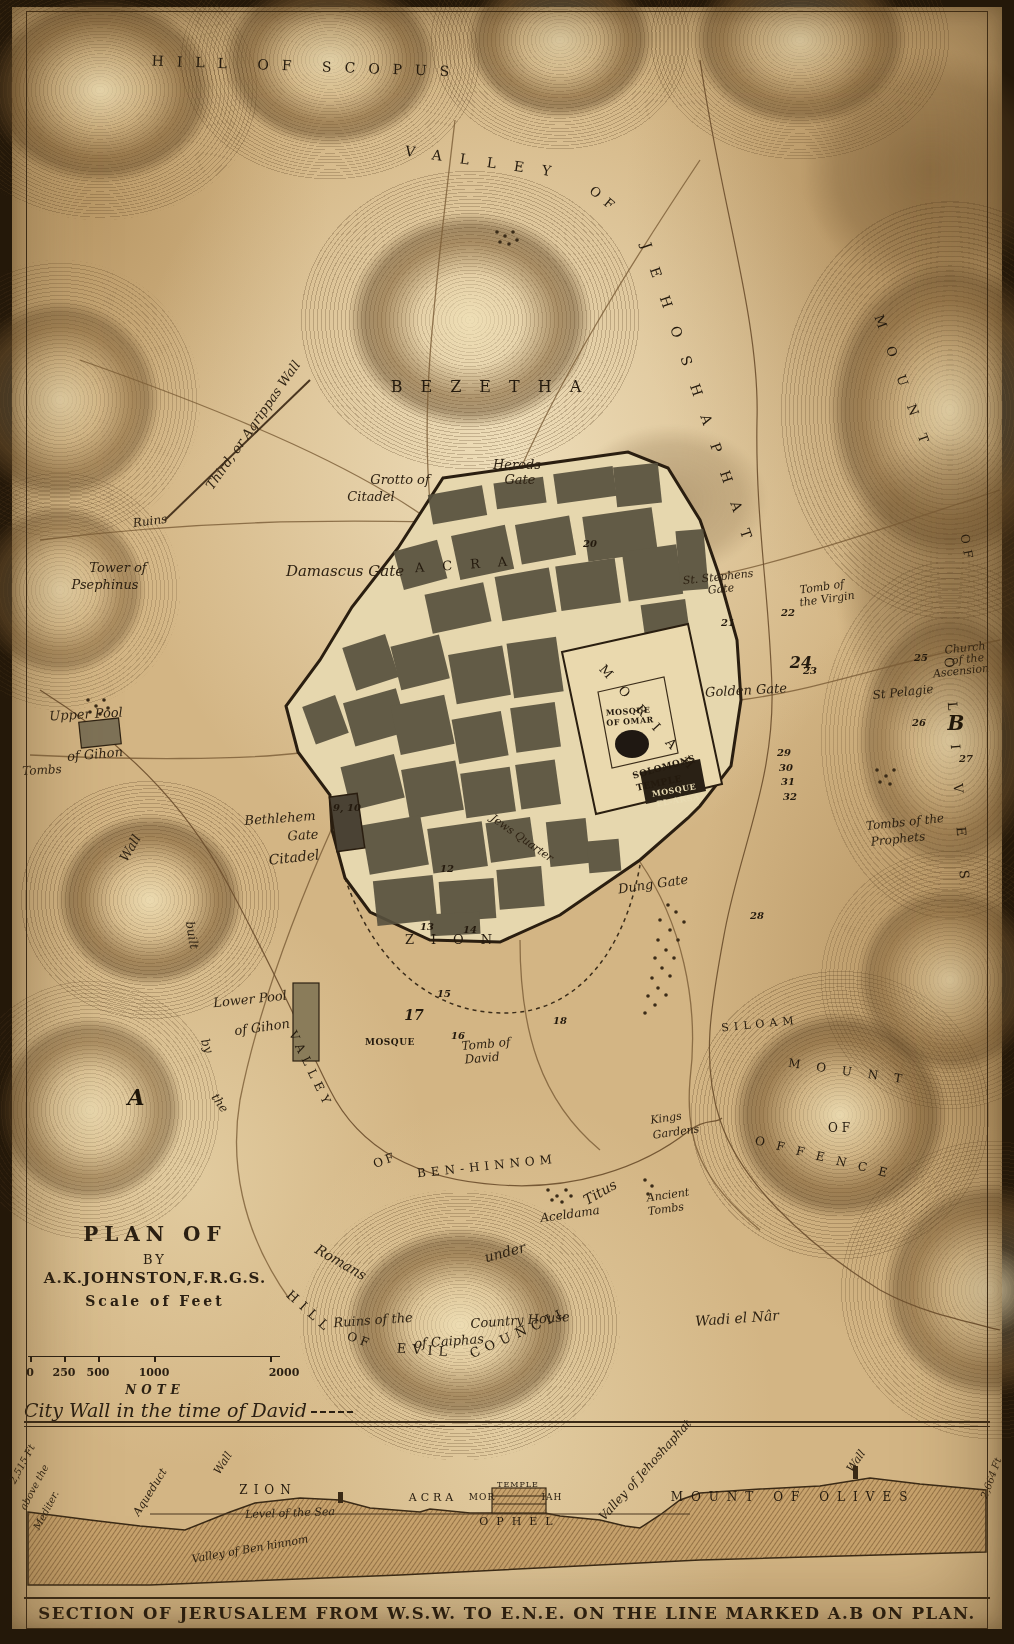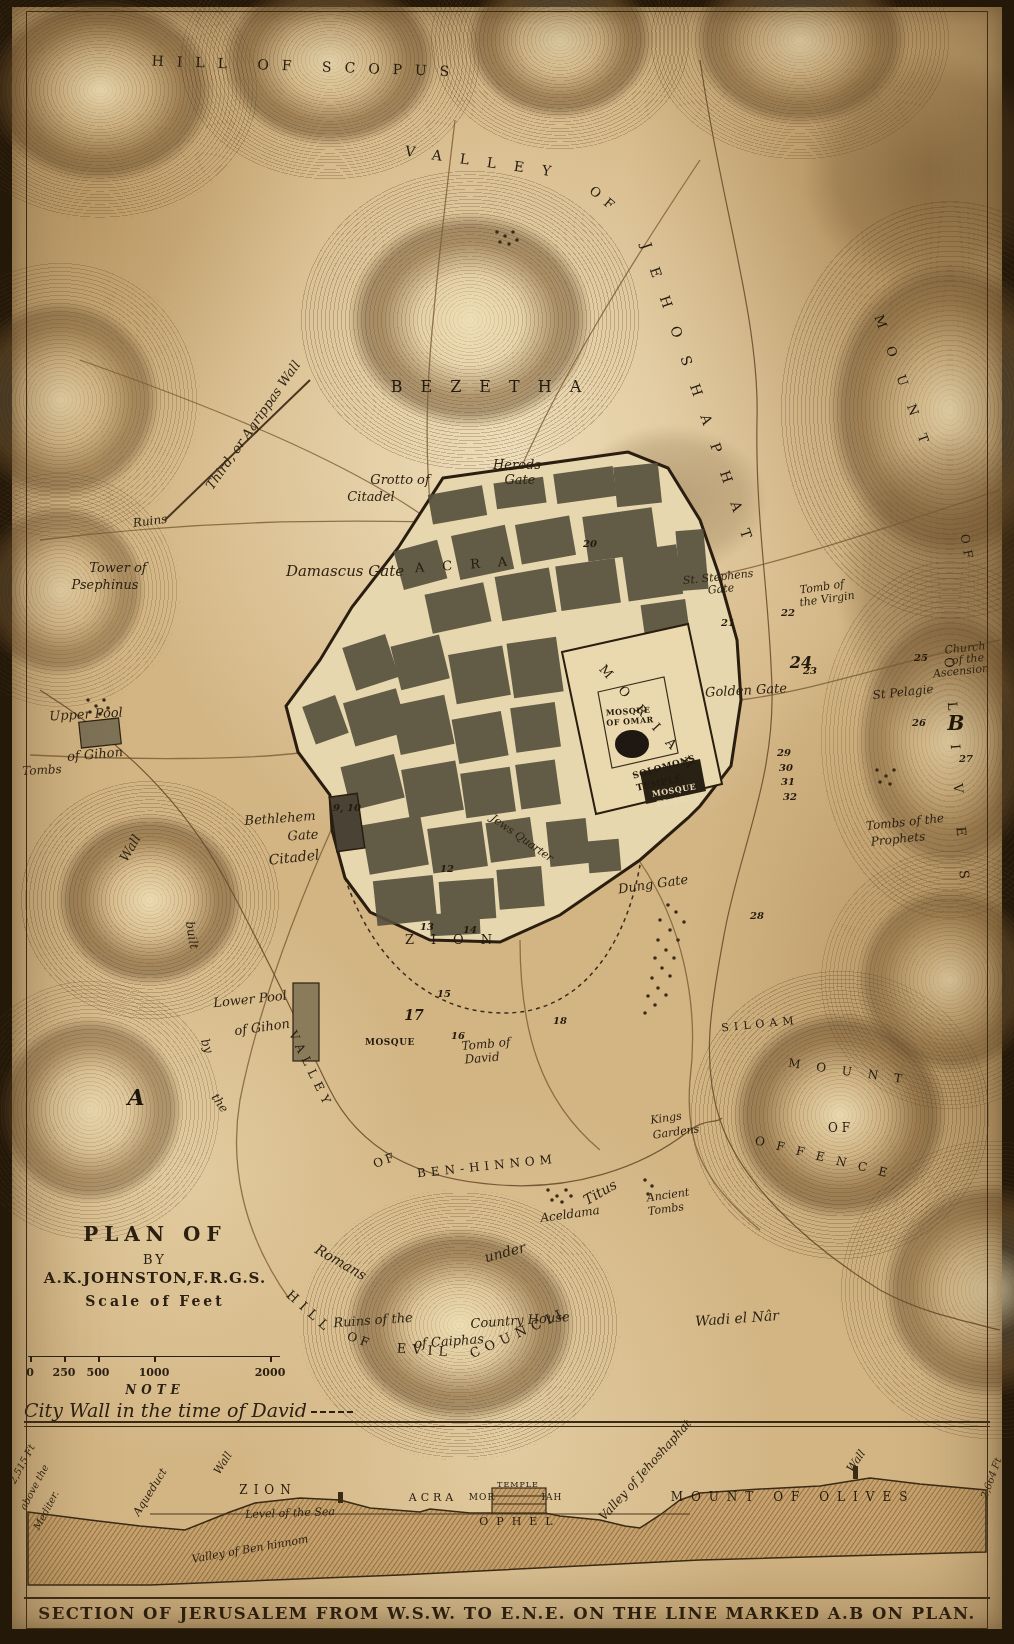--- a/index.html
+++ b/index.html
@@ -362,21 +362,21 @@
     <div class="tick" style="left: 36px;"></div>
     <div class="tick" style="left: 70px;"></div>
     <div class="tick" style="left: 126px;"></div>
     <div class="tick" style="left: 242px;"></div>
   </div>
 <div id="scale-numbers">
     <span style="left: 30px;">0</span>
     <span style="left: 64px;">250</span>
     <span style="left: 98px;">500</span>
     <span style="left: 154px;">1000</span>
-    <span style="left: 270px; text-align: center;">2000</span>
+    <span style="left: 284px; text-align: center;">2000</span>
   </div>
 <div class="tb-note">NOTE</div>
 <div class="tb-notetext">
   <span>City Wall in the time of David</span><span class="dashline"></span>
 </div>
 
 <div class="caption-band">
   <span>SECTION OF JERUSALEM FROM W.S.W. TO E.N.E. ON THE LINE MARKED A.B ON PLAN.</span>
 </div>
 

